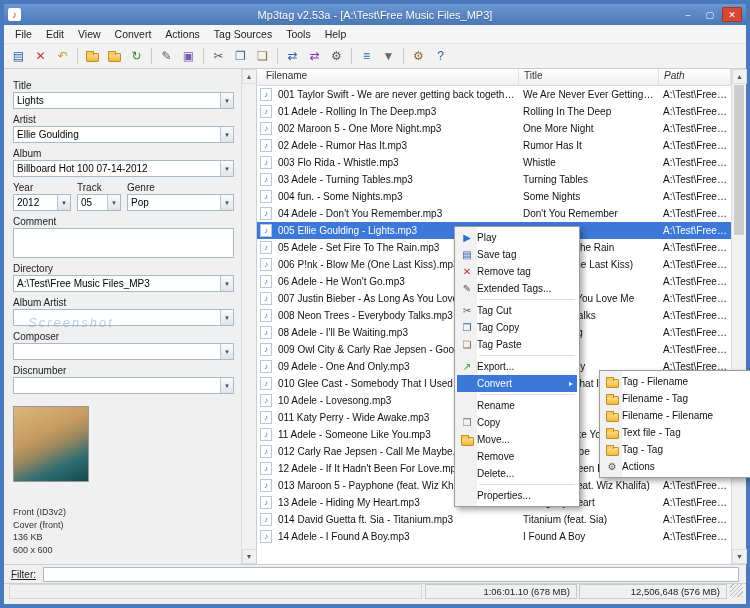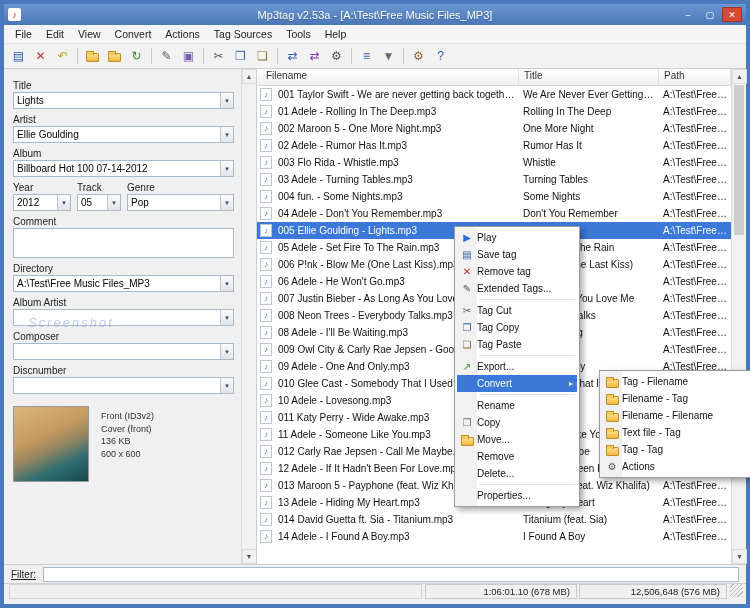--- a/index.html
+++ b/index.html
@@ -28,37 +28,37 @@
   .main{flex:1;display:flex;min-height:0;background:#f0f0f0;}
   .panel{width:253px;position:relative;padding:6px 22px 0 9px;border-right:1px solid #cfcfcf;overflow:hidden;flex:none;background:#f0f0f0;}
   .panel label{display:block;font-size:10px;color:#222;margin:5px 0 1px;}
   .combo{height:17px;background:#fff;border:1px solid #aab8c8;display:flex;align-items:center;}
   .combo .val{flex:1;font-size:10px;padding:0 3px;white-space:nowrap;overflow:hidden;}
   .combo .arrow{width:13px;height:100%;background:linear-gradient(#fafafa,#dfe5ec);border-left:1px solid #bcc7d4;font-size:7px;color:#445;display:flex;align-items:center;justify-content:center;flex:none;}
   .trio{display:flex;gap:6px;}
   .tc{display:flex;flex-direction:column;}
   .tc.y{width:58px}.tc.t{width:44px}.tc.g{flex:1}
   .comment-box{height:30px;background:#fff;border:1px solid #aab8c8;font-size:10px;padding:1px 3px;}
-  .cover-row{display:flex;margin-top:12px;gap:12px;}
+  .cover-row{display:flex;margin-top:12px;gap:20px;flex-direction:column;}
   .cover{width:76px;height:76px;border:1px solid #979797;flex:none;
     background:linear-gradient(155deg,#dcb77e 0%,#c69a60 38%,#97865f 55%,#2f6e72 75%,#17474f 100%);}
   .cover-meta{font-size:9px;color:#333;padding-top:4px;line-height:1.4;}
   .cover-meta span{display:block;}
   .watermark{position:absolute;left:24px;top:246px;font-size:13px;font-style:italic;color:#6f9bd8;opacity:.5;letter-spacing:2px;pointer-events:none;}
   .panel-scroll{position:absolute;top:0;right:0;width:15px;bottom:0;background:#f1f1f1;border-left:1px solid #dcdcdc;display:flex;flex-direction:column;justify-content:space-between;align-items:center;}
   .scr-btn{width:15px;height:15px;font-size:7px;color:#555;display:flex;align-items:center;justify-content:center;background:#f1f1f1;border:1px solid #dcdcdc;}
 
   
   .list{flex:1;display:flex;min-width:0;background:#fff;}
   .list-content{flex:1;display:flex;flex-direction:column;min-width:0;}
   .list-header{height:17px;display:flex;background:linear-gradient(#ffffff,#f0f0f0);border-bottom:1px solid #d9d9d9;flex:none;}
   .hcell{font-size:10px;color:#333;padding:1px 5px;border-right:1px solid #e0e0e0;white-space:nowrap;overflow:hidden;}
   .hcell.c0{width:262px;padding-left:9px;flex:none;}
   .hcell.c1{width:140px;flex:none;}
-  .hcell.c2{flex:1;}
+  .hcell.c2{flex:1;font-style:italic;}
   .list-body{flex:1;overflow:hidden;background:#fff;}
   .lrow{height:17px;display:flex;align-items:center;font-size:10px;color:#111;}
   .lrow .note{width:12px;height:13px;margin:0 2px 0 3px;background:#fff;border:1px solid #b9c6da;font-size:8px;color:#3b6fc0;display:flex;align-items:center;justify-content:center;flex:none;}
   .cell{white-space:nowrap;overflow:hidden;text-overflow:ellipsis;padding:0 4px;}
   .cell.c0{width:245px;flex:none;}
   .cell.c1{width:140px;flex:none;}
   .cell.c2{flex:1;min-width:0;}
   .lrow.sel{background:#3c78d8;color:#fff;}
   .list-scroll{width:15px;background:#f1f1f1;border-left:1px solid #dcdcdc;position:relative;flex:none;}
   .list-scroll .scr-btn{position:absolute;left:0;}

